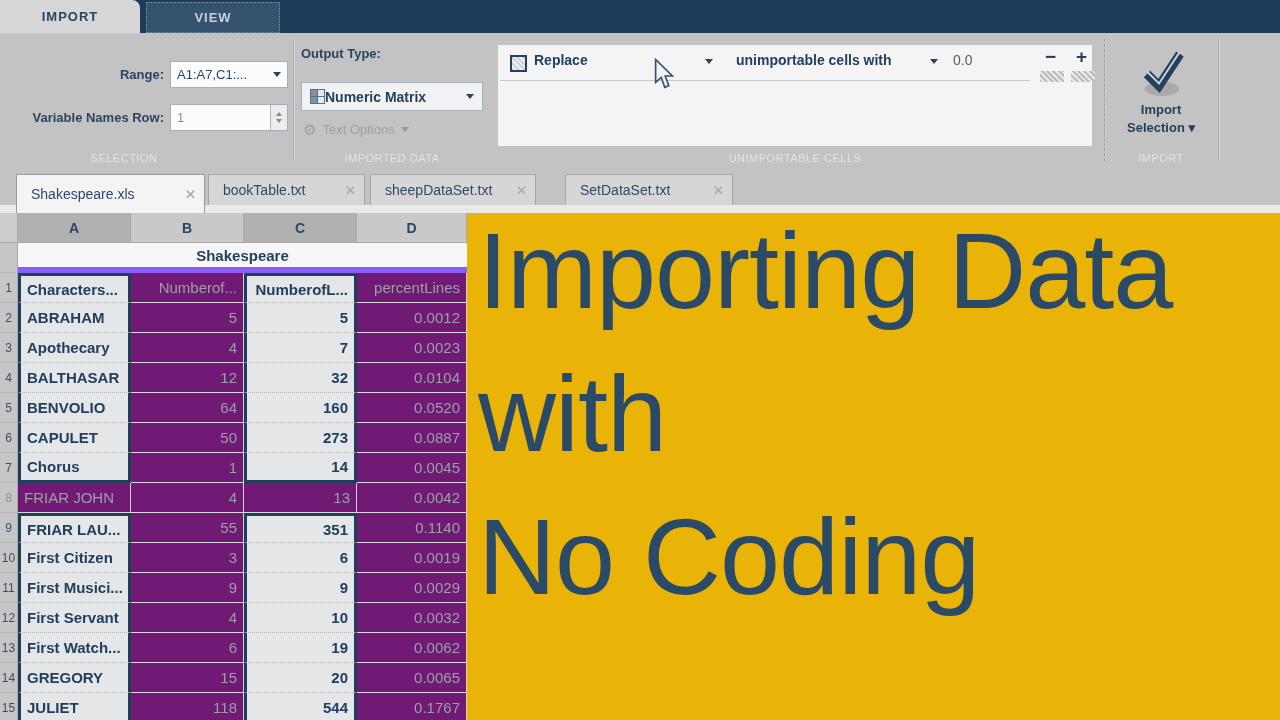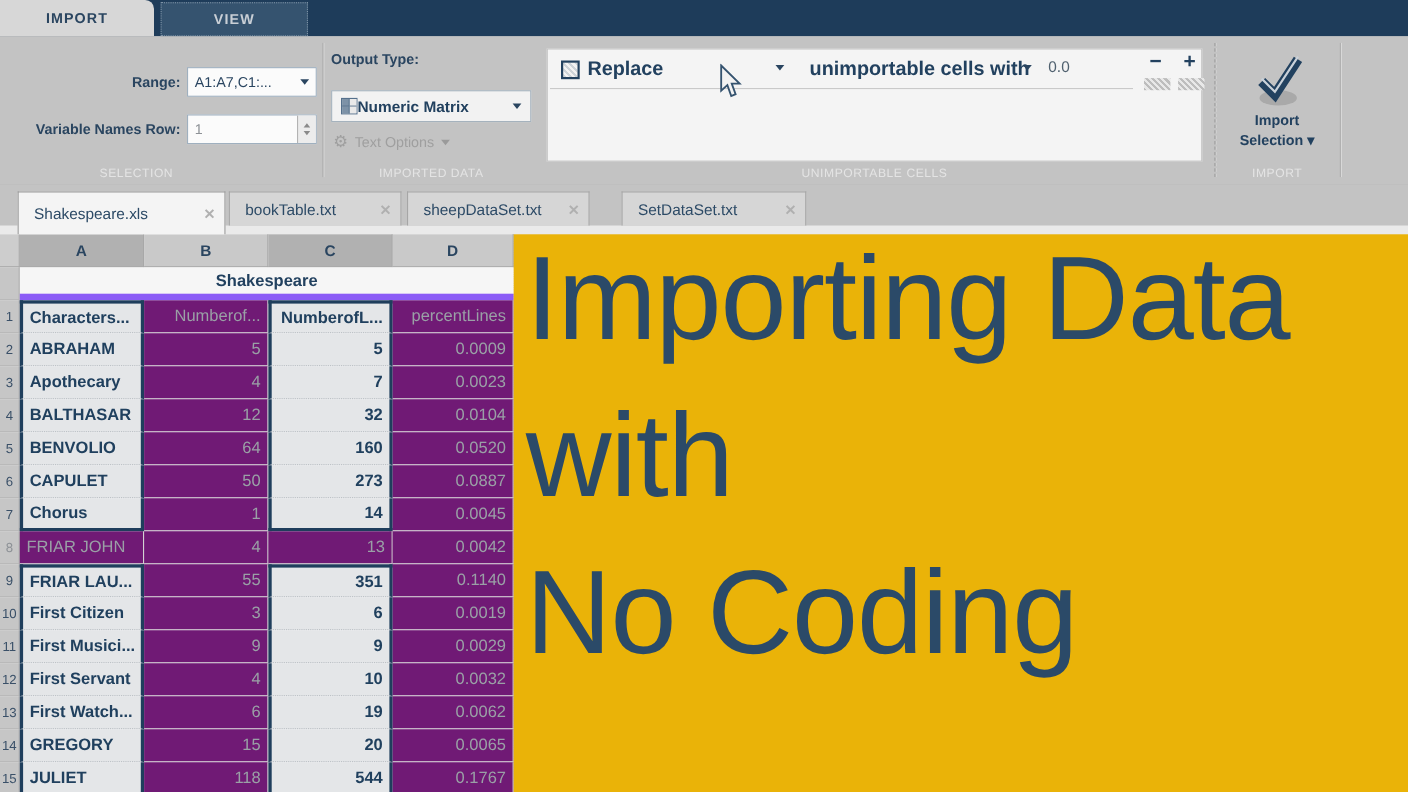--- a/index.html
+++ b/index.html
@@ -41,21 +41,21 @@
   .grid-icon i:nth-child(3){background:#7d92a7;border-right:1px solid #55708c;}
   .grid-icon i:nth-child(4){background:#e9e9e9;}
   .textopts{position:absolute;display:flex;align-items:center;gap:6px;font-size:13px;color:#9f9f9f;}
   .gear{font-size:15px;line-height:1;color:#9f9f9f;}
   
   .unpanel{position:absolute;left:497px;top:11px;width:596px;height:103px;background:#f4f4f4;
            border:1px solid #c2c2c2;box-sizing:border-box;}
   .unpanel .divider{position:absolute;left:2px;top:35px;width:530px;height:0;border-top:1px solid #c9c9c9;}
   .cbx{position:absolute;left:12px;top:10px;width:13px;height:13px;border:2px solid #22415f;
        background:repeating-linear-gradient(45deg,#cdd3d8 0 2px,#f2f2f2 2px 4px);}
-  .unpanel .lbl{position:absolute;top:7px;font-size:18px;font-weight:600;color:#22415f;white-space:nowrap;}
+  .unpanel .lbl{position:absolute;top:7px;font-size:14px;font-weight:600;color:#22415f;white-space:nowrap;}
   .unpanel .val{position:absolute;top:7px;font-size:14px;color:#50616f;}
   .pm{position:absolute;top:1px;font-size:19px;font-weight:700;color:#22415f;}
   .hatch{position:absolute;top:26px;width:24px;height:11px;
          background:repeating-linear-gradient(45deg,#bdbdbd 0 2px,#e8e8e8 2px 4px);}
   
   .imp-lines{position:absolute;left:1104px;width:114px;text-align:center;font-size:13px;font-weight:600;color:#22415f;}
   
   .doctabs{position:absolute;left:0;top:168px;width:1280px;height:45px;background:#c3c3c3;}
   .doctabs .strip{position:absolute;left:0;top:37px;width:1280px;height:8px;background:#eaeaea;}
   .dtab{position:absolute;top:6px;height:31px;box-sizing:border-box;display:flex;align-items:center;
@@ -201,21 +201,21 @@
         <div class="titlerow">Shakespeare</div>
         <div class="numcell">1</div>
         <div class="cell left navy selbg bl br bt">Characters...</div>
         <div class="cell right grey">Numberof...</div>
         <div class="cell right navy selbg bl br bt">NumberofL...</div>
         <div class="cell right grey">percentLines</div>
         <div class="numcell">2</div>
         <div class="cell left navy selbg bl br">ABRAHAM</div>
         <div class="cell right grey">5</div>
         <div class="cell right navy selbg bl br">5</div>
-        <div class="cell right grey">0.0009</div>
+        <div class="cell right grey">0.0012</div>
         <div class="numcell">3</div>
         <div class="cell left navy selbg bl br">Apothecary</div>
         <div class="cell right grey">4</div>
         <div class="cell right navy selbg bl br">7</div>
         <div class="cell right grey">0.0023</div>
         <div class="numcell">4</div>
         <div class="cell left navy selbg bl br">BALTHASAR</div>
         <div class="cell right grey">12</div>
         <div class="cell right navy selbg bl br">32</div>
         <div class="cell right grey">0.0104</div>

